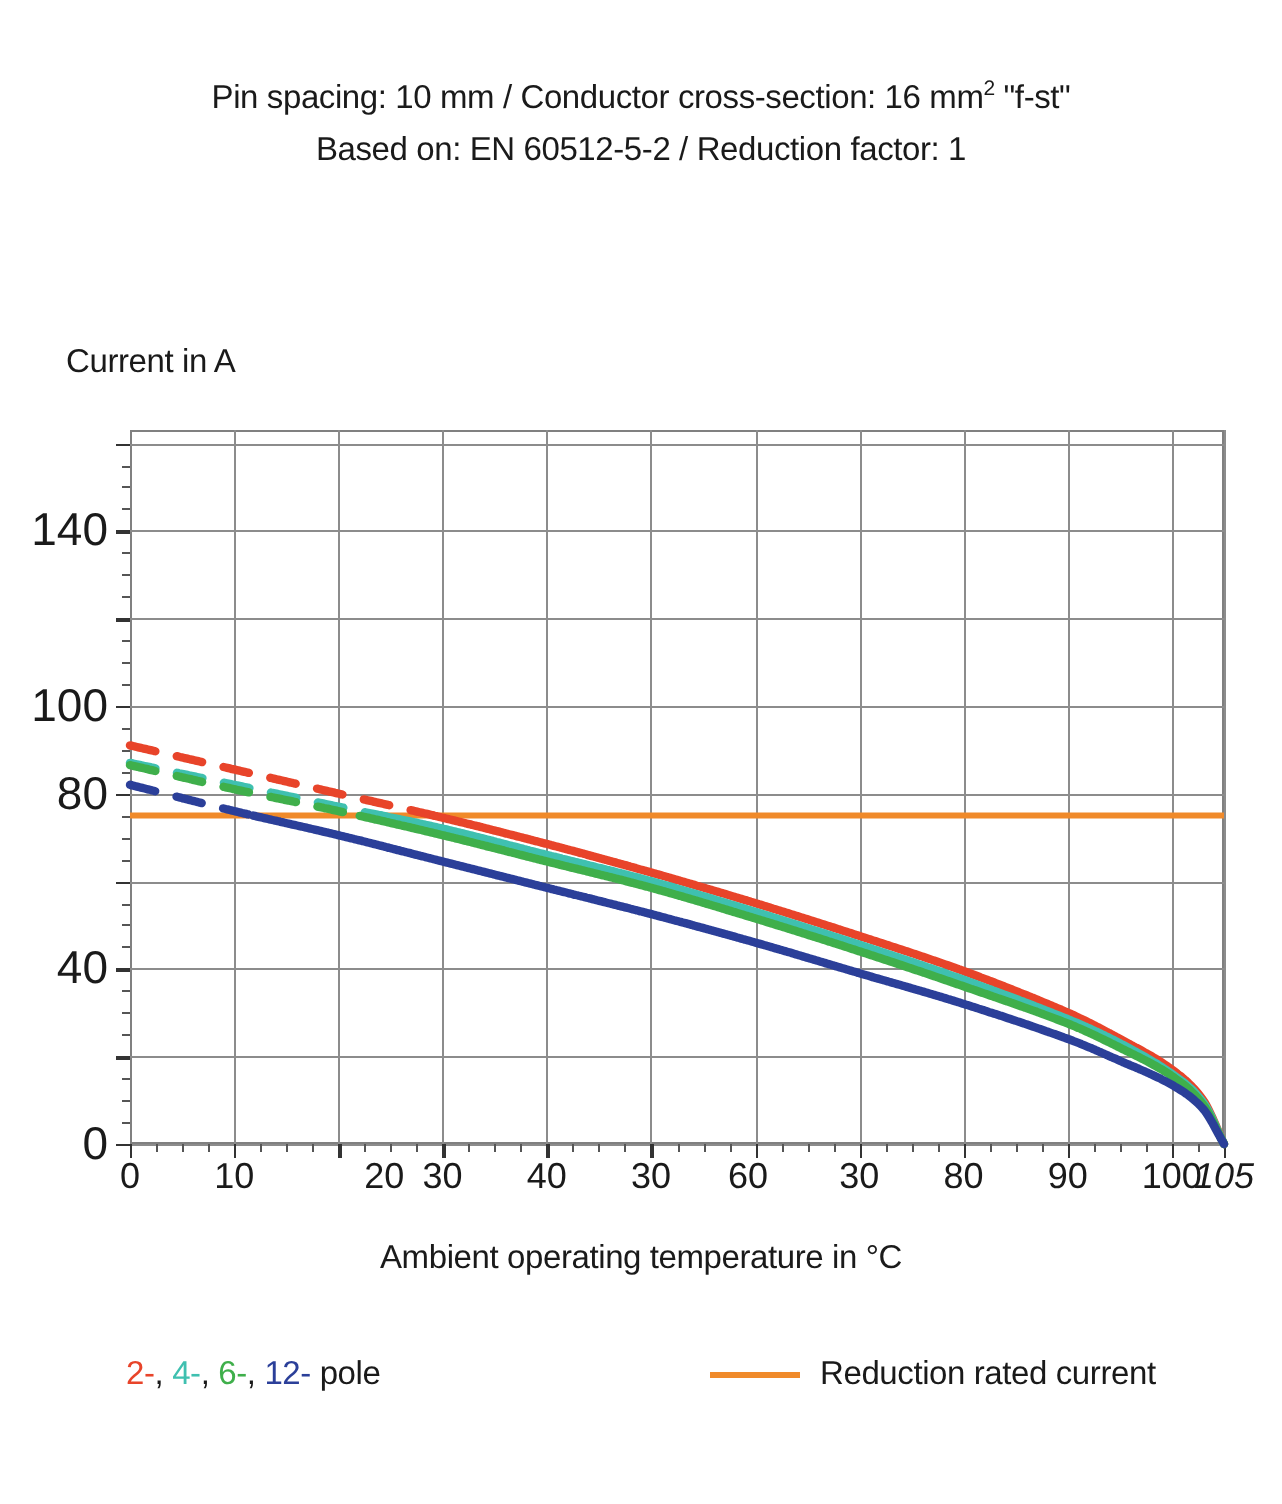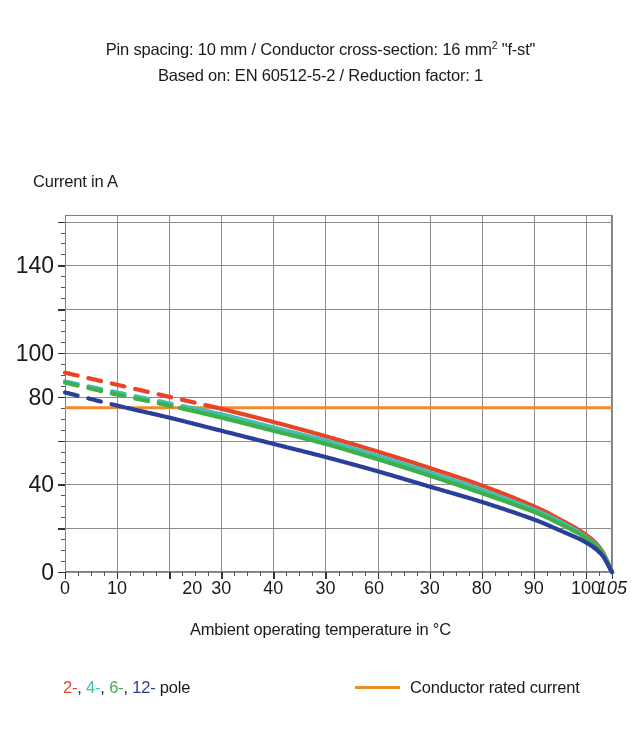--- a/index.html
+++ b/index.html
@@ -332,16 +332,16 @@
       <div class="xtick-label" style="left: 533.857px;">90</div>
       <div class="xtick-label" style="left: 585.952px;">100</div>
       <div class="xtick-label" style="left: 612px; font-style: italic;">105</div>
     </div>
 
   <div class="xlabel">Ambient operating temperature in °C</div>
 
   <div class="legend-poles" id="legend-poles"><span style="color: rgb(232, 68, 42); font-weight: normal;">2-</span><span style="color: rgb(26, 26, 26);">, </span><span style="color: rgb(63, 192, 176); font-weight: normal;">4-</span><span style="color: rgb(26, 26, 26);">, </span><span style="color: rgb(63, 175, 75); font-weight: normal;">6-</span><span style="color: rgb(26, 26, 26);">, </span><span style="color: rgb(43, 63, 153); font-weight: normal;">12-</span><span style="color: rgb(26, 26, 26); font-weight: normal;"> pole</span></div>
   <div class="legend-rated">
     <span class="legend-swatch"></span>
-    <span>Conductor rated current</span>
+    <span>Reduction rated current</span>
   </div>
 
 </div>
 
 </body></html>

